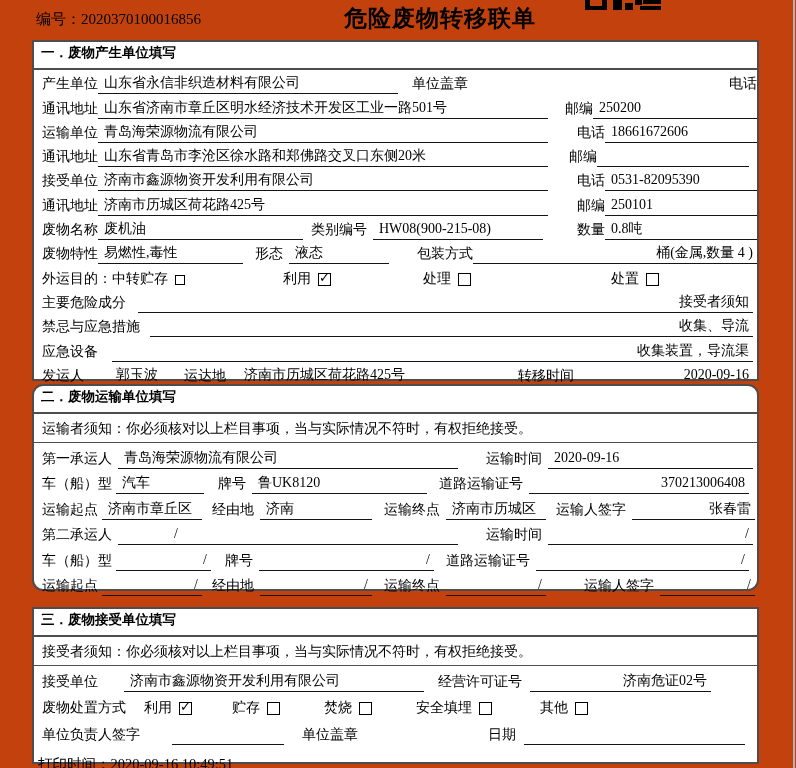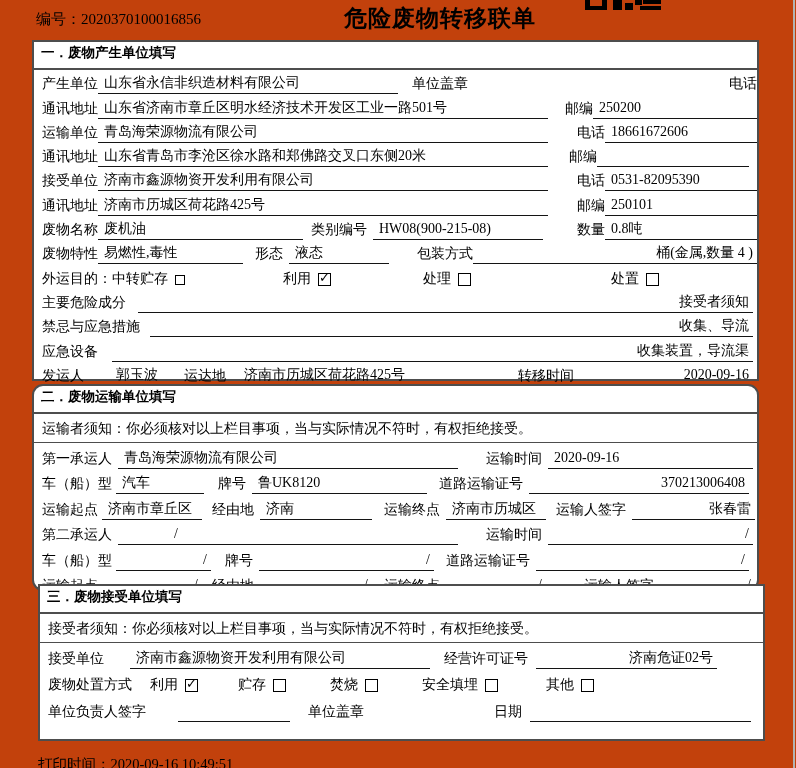--- a/index.html
+++ b/index.html
@@ -7,21 +7,21 @@
        font-family:"Liberation Serif","DejaVu Serif",serif;color:#000;}
   .page-edge{position:absolute;top:0;right:1px;width:2px;height:768px;background:#b3b3b3;}
   .serial{position:absolute;left:36px;top:10px;font-size:15px;white-space:nowrap;}
   .title{position:absolute;left:0;right:0;top:3px;text-align:center;padding-left:84px;
          font-family:"Liberation Sans","DejaVu Sans",sans-serif;font-weight:bold;
          font-size:23px;letter-spacing:1px;}
   .qr{position:absolute;left:585px;top:0;width:76px;height:10px;}
   .box{position:absolute;left:32px;width:727px;border:2px solid #4d4d4d;background:#fff;box-sizing:border-box;}
   .box1{top:40px;height:341px;}
   .box2{top:384px;height:207px;border-radius:11px;}
-  .box3{top:584px;height:157px;margin-left:6px;}
+  .box3{top:607px;height:157px;}
   .sec-hdr{height:28px;line-height:22px;border-bottom:2px solid #4d4d4d;box-sizing:border-box;
            font-family:"Liberation Sans","DejaVu Sans",sans-serif;font-weight:bold;
            font-size:13.5px;padding-left:7px;}
   .notice{height:29px;line-height:29px;border-bottom:1px solid #4d4d4d;box-sizing:border-box;
           padding-left:8px;font-size:14px;white-space:nowrap;}
   .frow{display:flex;align-items:flex-end;padding-left:8px;box-sizing:border-box;
         font-size:14px;line-height:16px;}
   .s1 .frow{height:24.3px;}
   .s2 .frow{height:25.5px;}
   .s3 .frow{height:26.2px;}

